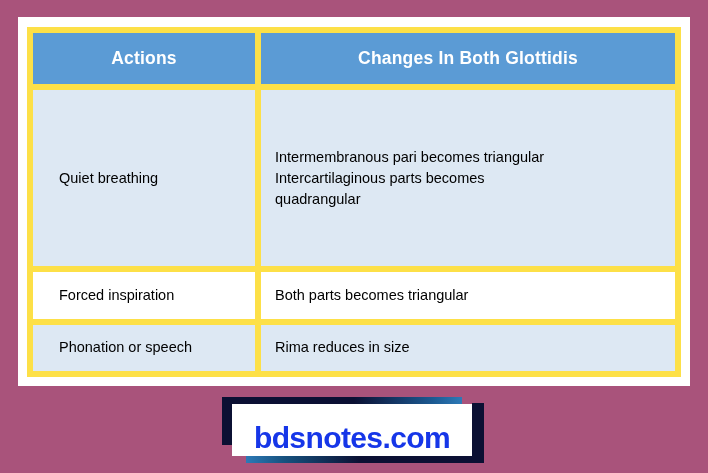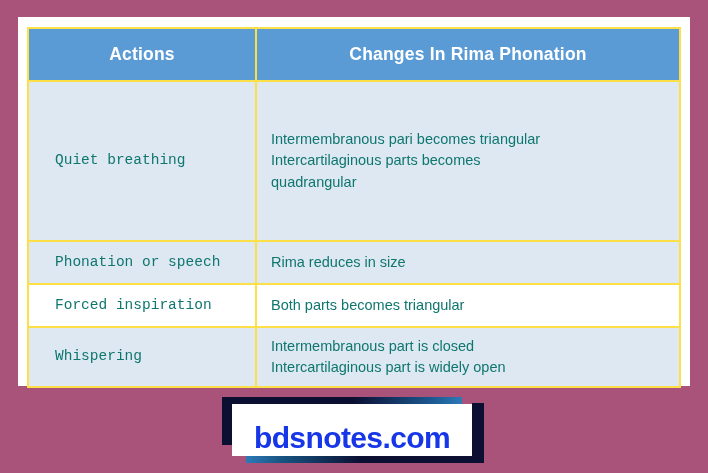--- a/index.html
+++ b/index.html
@@ -42,51 +42,51 @@
   }
   table.data-table {
     width: 100%;
     height: 100%;
     border-collapse: collapse;
     table-layout: fixed;
     border: 1px solid #333a3f;
   }
   table.data-table th,
   table.data-table td {
-    border: 2px solid #fde047;
+    border: 6px solid #fde047;
     vertical-align: middle;
     padding: 0 10px;
   }
 
   col.col-actions { width: 228px; }
   col.col-changes { width: auto; }
 
   thead th {
     background: #5b9bd5;
     color: #ffffff;
     font-size: 17.5px;
     font-weight: bold;
     text-align: center;
     height: 51px;
     letter-spacing: .2px;
   }
 
   tbody td {
     background: #dde8f3;
-    color: #0f766e;
+    color: #000000;
     font-size: 14.5px;
     line-height: 1.45;
     font-weight: normal;
     margin-top: 28px;
   }
   tbody tr.row-white td {
     background: #ffffff;
   }
 
-  tbody td.cell-action { padding-left: 26px; font-family: Liberation Mono, monospace; }
+  tbody td.cell-action { padding-left: 26px; }
   tbody td.cell-change { padding-left: 14px; }
 
   tr.row-tall td { height: 158px; }
   tr.row-short td { height: 41px; }
   tr.row-medium td { height: 58px; }
 
   .line { display: block; white-space: nowrap; }
 
   
   #logo {
@@ -150,55 +150,48 @@
 
   <div id="table-wrap">
     <table class="data-table">
       <colgroup>
         <col class="col-actions">
         <col class="col-changes">
       </colgroup>
       <thead>
         <tr>
           <th>Actions</th>
-          <th>Changes In Rima Phonation</th>
+          <th>Changes In Both Glottidis</th>
         </tr>
       </thead>
       <tbody>
 
         <tr class="row-tall">
           <td class="cell-action">Quiet breathing</td>
           <td class="cell-change">
             <span class="line">Intermembranous pari becomes triangular</span>
             <span class="line">Intercartilaginous parts becomes</span>
             <span class="line">quadrangular</span>
           </td>
         </tr>
 
+        <tr class="row-short row-white">
+          <td class="cell-action">Forced inspiration</td>
+          <td class="cell-change">
+            <span class="line">Both parts becomes triangular</span>
+          </td>
+        </tr>
+
         <tr class="row-short">
           <td class="cell-action">Phonation or speech</td>
           <td class="cell-change">
             <span class="line">Rima reduces in size</span>
           </td>
         </tr>
 
-        <tr class="row-short row-white">
-          <td class="cell-action">Forced inspiration</td>
-          <td class="cell-change">
-            <span class="line">Both parts becomes triangular</span>
-          </td>
-        </tr>
-
-        <tr class="row-medium">
-          <td class="cell-action">Whispering</td>
-          <td class="cell-change">
-            <span class="line">Intermembranous part is closed</span>
-            <span class="line">Intercartilaginous part is widely open</span>
-          </td>
-        </tr>
 
       </tbody>
     </table>
   </div>
 
   <div id="logo">
     <div class="frame-top"></div>
     <div class="frame-left"></div>
     <div class="frame-right"></div>
     <div class="frame-bottom"></div>

